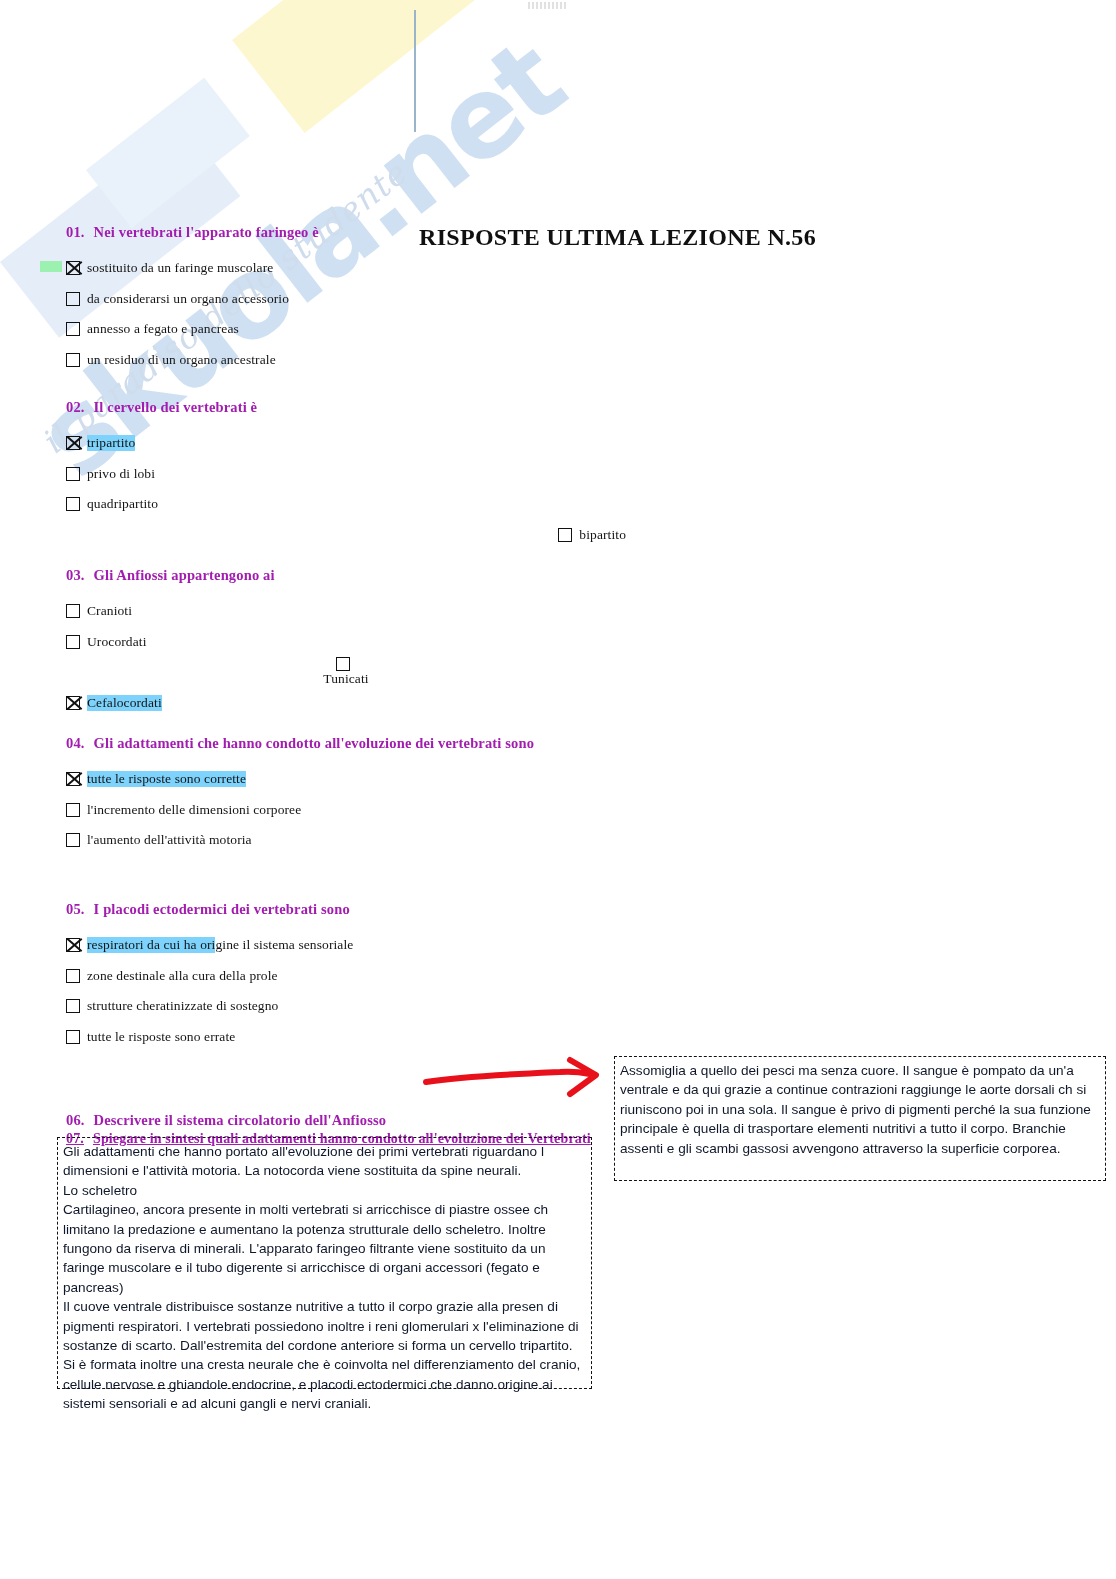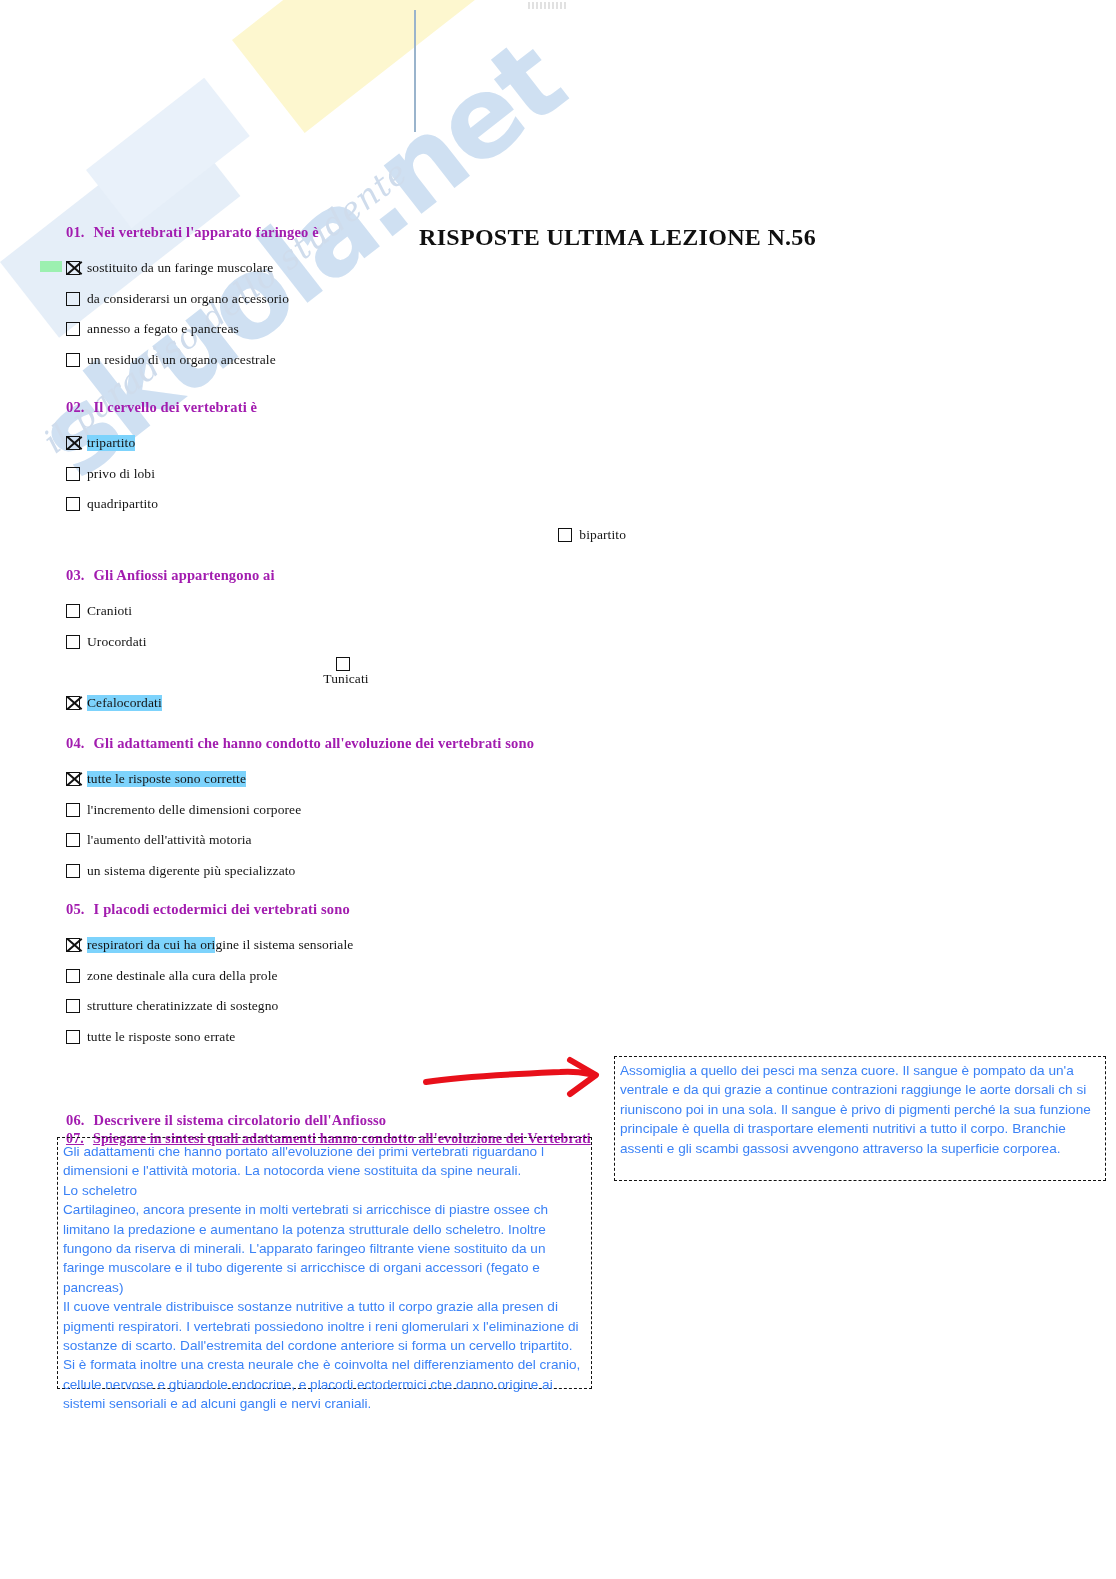--- a/index.html
+++ b/index.html
@@ -157,21 +157,21 @@
 
   
   .red-arrow { position: absolute; left: 420px; top: 1054px; }
 
   
   .ansbox {
     position: absolute;
     border: 1.6px dashed #111;
     box-sizing: border-box;
     font-family: "Liberation Sans", sans-serif;
-    color: #3b82f6;
+    color: #0f172a;
     font-size: 13.6px;
     line-height: 19.4px;
     padding: 4px 6px 4px 5px;
     white-space: pre-wrap;
   }
   #ansbox-left {
     left: 57px; top: 1137px;
     width: 535px; height: 252px;
   }
   #ansbox-right {
@@ -271,24 +271,20 @@
               <span class="opt-label hl">tutte le risposte sono corrette</span>
             </div>
             <div class="opt" style="position: relative;">
               <span class="cbox"></span>
               <span class="opt-label">l'incremento delle dimensioni corporee</span>
             </div>
             <div class="opt" style="position: relative;">
               <span class="cbox"></span>
               <span class="opt-label">l'aumento dell'attività motoria</span>
             </div>
-            <div class="opt" style="position: relative;">
-              <span class="cbox"></span>
-              <span class="opt-label">un sistema digerente più specializzato</span>
-            </div>
           </div>
         </div>
         <div class="question" style="top: 901px;">
           <div class="q-head"><span class="q-num">05.</span><span>I placodi ectodermici dei vertebrati sono</span></div>
           <div style="margin-top: 12px;">
             <div class="opt" style="position: relative;">
               <span class="cbox checked"></span>
               <span class="opt-label hl">respiratori da cui ha ori</span>
               <span class="opt-label">gine il sistema sensoriale</span>
             </div>

